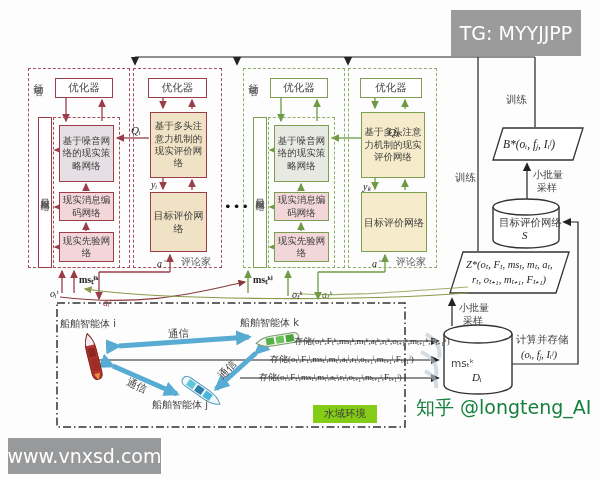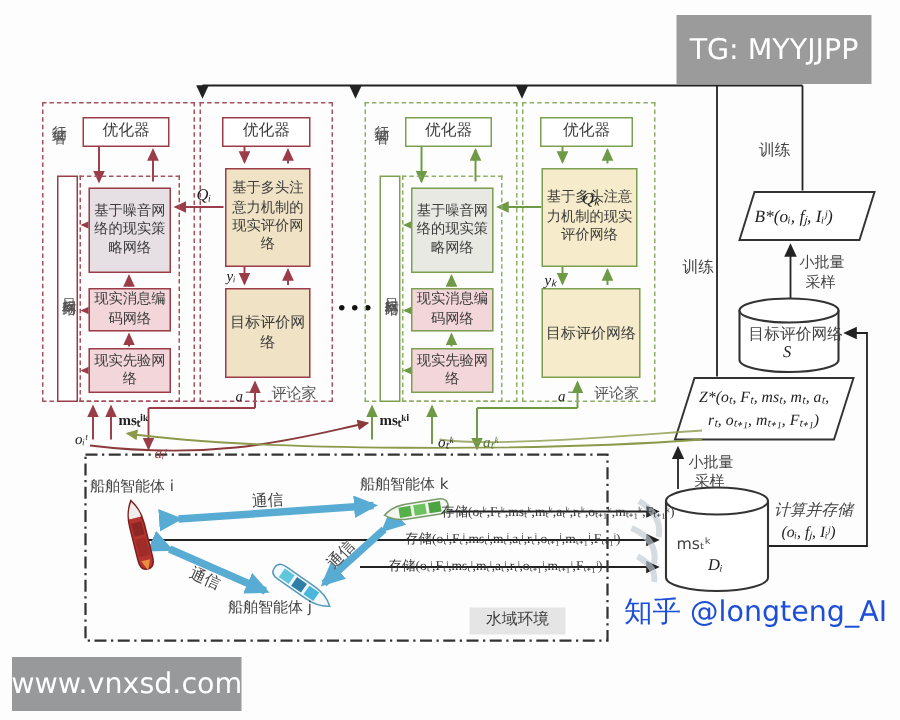--- a/index.html
+++ b/index.html
@@ -244,38 +244,38 @@
 <div class="lbl" style="left:537px;top:181px;font-size:10px;">采样</div>
 <div class="lbl" style="left:499px;top:216px;font-size:10.5px;">目标评价网络</div>
 <div class="lbl math" style="left:522px;top:229px;font-size:11px;">S</div>
 
 <div class="lbl math" style="left:466px;top:257px;font-size:10.5px;">Z*(oₜ, Fₜ, msₜ, mₜ, aₜ,</div>
 <div class="lbl math" style="left:472px;top:272px;font-size:10.5px;">rₜ, oₜ₊₁, mₜ₊₁, Fₜ₊₁)</div>
 <div class="lbl" style="left:459px;top:301px;font-size:10px;">小批量</div>
 <div class="lbl" style="left:463px;top:314px;font-size:10px;">采样</div>
 <div class="lbl" style="left:451px;top:357px;font-size:10.5px;">msₜᵏ</div>
 <div class="lbl math" style="left:472px;top:371px;font-size:11px;">Dᵢ</div>
-<div class="lbl" style="left:516px;top:333px;font-size:10.5px;font-style:italic;">计算并存储</div>
+<div class="lbl" style="left:516px;top:333px;font-size:10.5px;">计算并存储</div>
 <div class="lbl math" style="left:521px;top:347px;font-size:10.5px;">(oᵢ, fⱼ, Iᵢʲ)</div>
 
 <div class="lbl" style="left:60px;top:317px;font-size:10px;">船舶智能体 i</div>
 <div class="lbl" style="left:240px;top:316px;font-size:10px;">船舶智能体 k</div>
 <div class="lbl" style="left:152px;top:398px;font-size:10px;">船舶智能体 j</div>
 
 <div class="lbl" style="left:168px;top:327px;font-size:10.5px;transform:rotate(-4deg);">通信</div>
 <div class="lbl" style="left:126px;top:379px;font-size:10.5px;transform:rotate(24deg);">通信</div>
 <div class="lbl" style="left:217px;top:363px;font-size:10.5px;transform:rotate(-47deg);">通信</div>
 
 <div class="store" style="left:294px;top:334px;">存储(oₜᵏ,Fₜᵏ,msₜᵏ,mₜᵏ,aₜᵏ,rₜᵏ,oₜ₊₁ᵏ,mₜ₊₁ᵏ,Fₜ₊₁ᵏ)</div>
 <div class="store" style="left:270px;top:352px;">存储(oₜⁱ,Fₜⁱ,msₜⁱ,mₜⁱ,aₜⁱ,rₜⁱ,oₜ₊₁ⁱ,mₜ₊₁ⁱ,Fₜ₊₁ⁱ)</div>
 <div class="store" style="left:259px;top:370px;font-family:Liberation Serif, serif;">存储(oₜʲ,Fₜʲ,msₜʲ,mₜʲ,aₜʲ,rₜʲ,oₜ₊₁ʲ,mₜ₊₁ʲ,Fₜ₊₁ʲ)</div>
 
-<div class="box" style="left:313px;top:405px;width:64px;height:18px;background:#e5e5e5;">
+<div class="box" style="left:313px;top:405px;width:64px;height:18px;background:#84cc16;">
   <span class="cjk" style="font-size:10.5px;">水域环境</span>
 </div>
 
 <div class="wm" style="left:451px;top:10px;width:130px;height:46px;background:#9b9b9b;">
   <span>TG: MYYJJPP</span>
 </div>
 <div class="wm" style="left:8px;top:438px;width:153px;height:36px;background:#98999b;">
   <span>www.vnxsd.com</span>
 </div>
-<div class="lbl" style="left:416px;top:395px;font-size:19px;color:#1d4ed8;">知乎 @longteng_AI</div>
+<div class="lbl" style="left:416px;top:395px;font-size:19px;color:#15803d;">知乎 @longteng_AI</div>
 
 </body></html>

